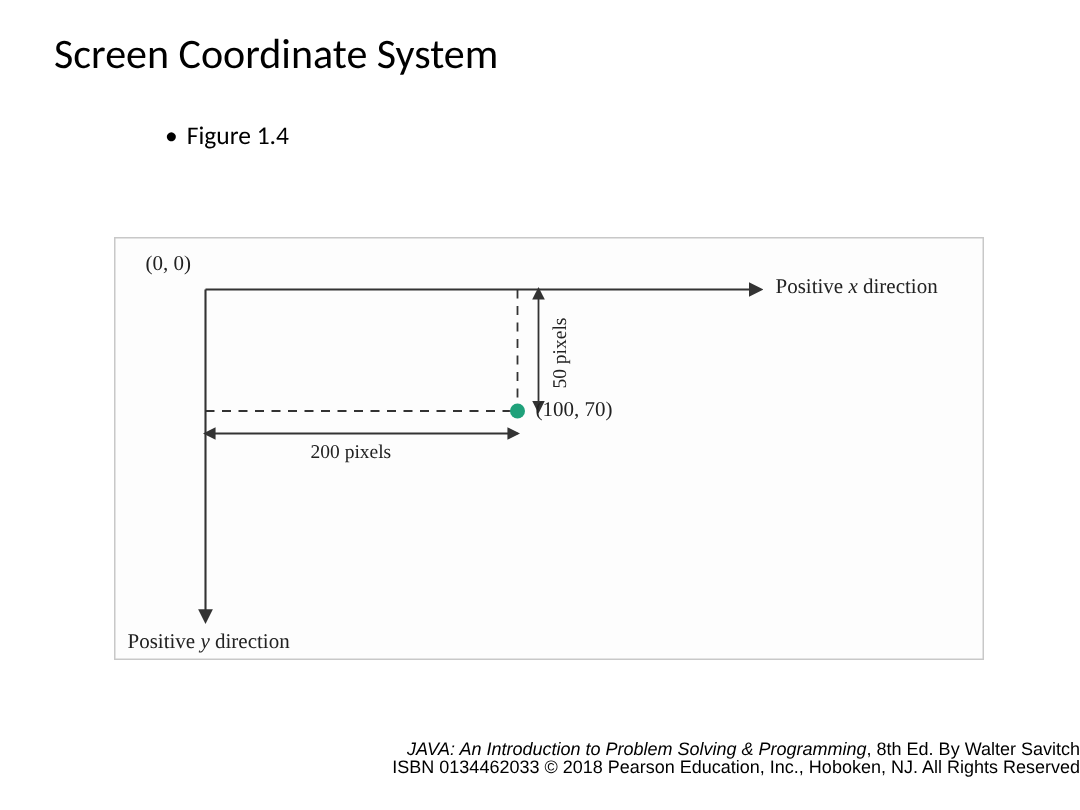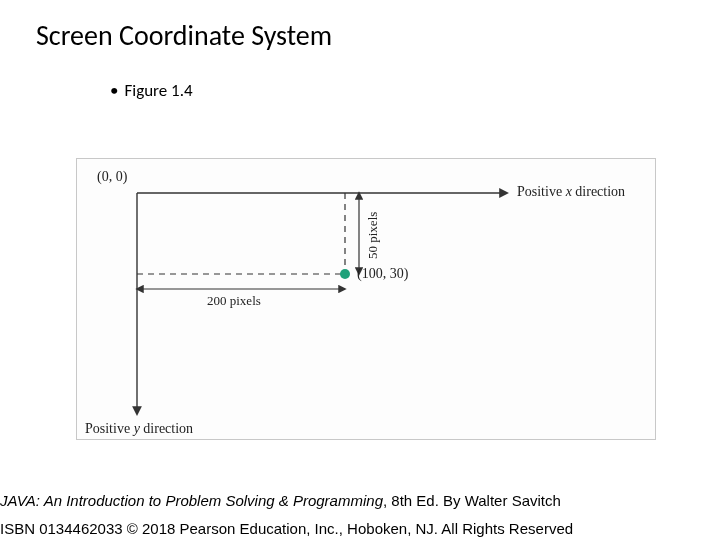--- a/index.html
+++ b/index.html
@@ -65,22 +65,22 @@
     white-space: nowrap;
   }
   .vmeas {
     transform: rotate(-90deg);
     transform-origin: left top;
   }
   .credit {
     position: absolute;
     left: 0;
     width: 720px;
-    text-align: left;
-    font-size: 15px;
+    text-align: right;
+    font-size: 12px;
     line-height: 1.25;
     color: #000;
     font-family: Arial, sans-serif;
   }
   .credit .book-title { font-style: italic; }
 </style>
 </head>
 <body>
 
 <div class="slide">
@@ -121,26 +121,26 @@
     <div class="fig-label" style="left:20px; top:10px;">(0, 0)</div>
 
     <div class="fig-label" style="left:8px; top:262px;">
       <span>Positive </span><i>y</i><span> direction</span>
     </div>
 
     <div class="fig-label" style="left:440px; top:25px;">
       <span>Positive </span><i>x</i><span> direction</span>
     </div>
 
-    <div class="fig-label" style="left:280px; top:107px;">(100, 30)</div>
+    <div class="fig-label" style="left:280px; top:107px;">(100, 70)</div>
 
     <div class="meas-label" style="left:130px; top:134px;">200 pixels</div>
 
     <div class="meas-label vmeas" style="left:288px; top:100px;">50 pixels</div>
 
   </div>
 
   <div class="credit" style="top:492px;">
     <span class="book-title">JAVA: An Introduction to Problem Solving &amp; Programming</span><span>, 8th Ed. By Walter Savitch</span>
   </div>
-  <div class="credit" style="top:520px;">ISBN 0134462033 © 2018 Pearson Education, Inc., Hoboken, NJ. All Rights Reserved</div>
+  <div class="credit" style="top:504px;">ISBN 0134462033 © 2018 Pearson Education, Inc., Hoboken, NJ. All Rights Reserved</div>
 
 </div>
 
 </body></html>

